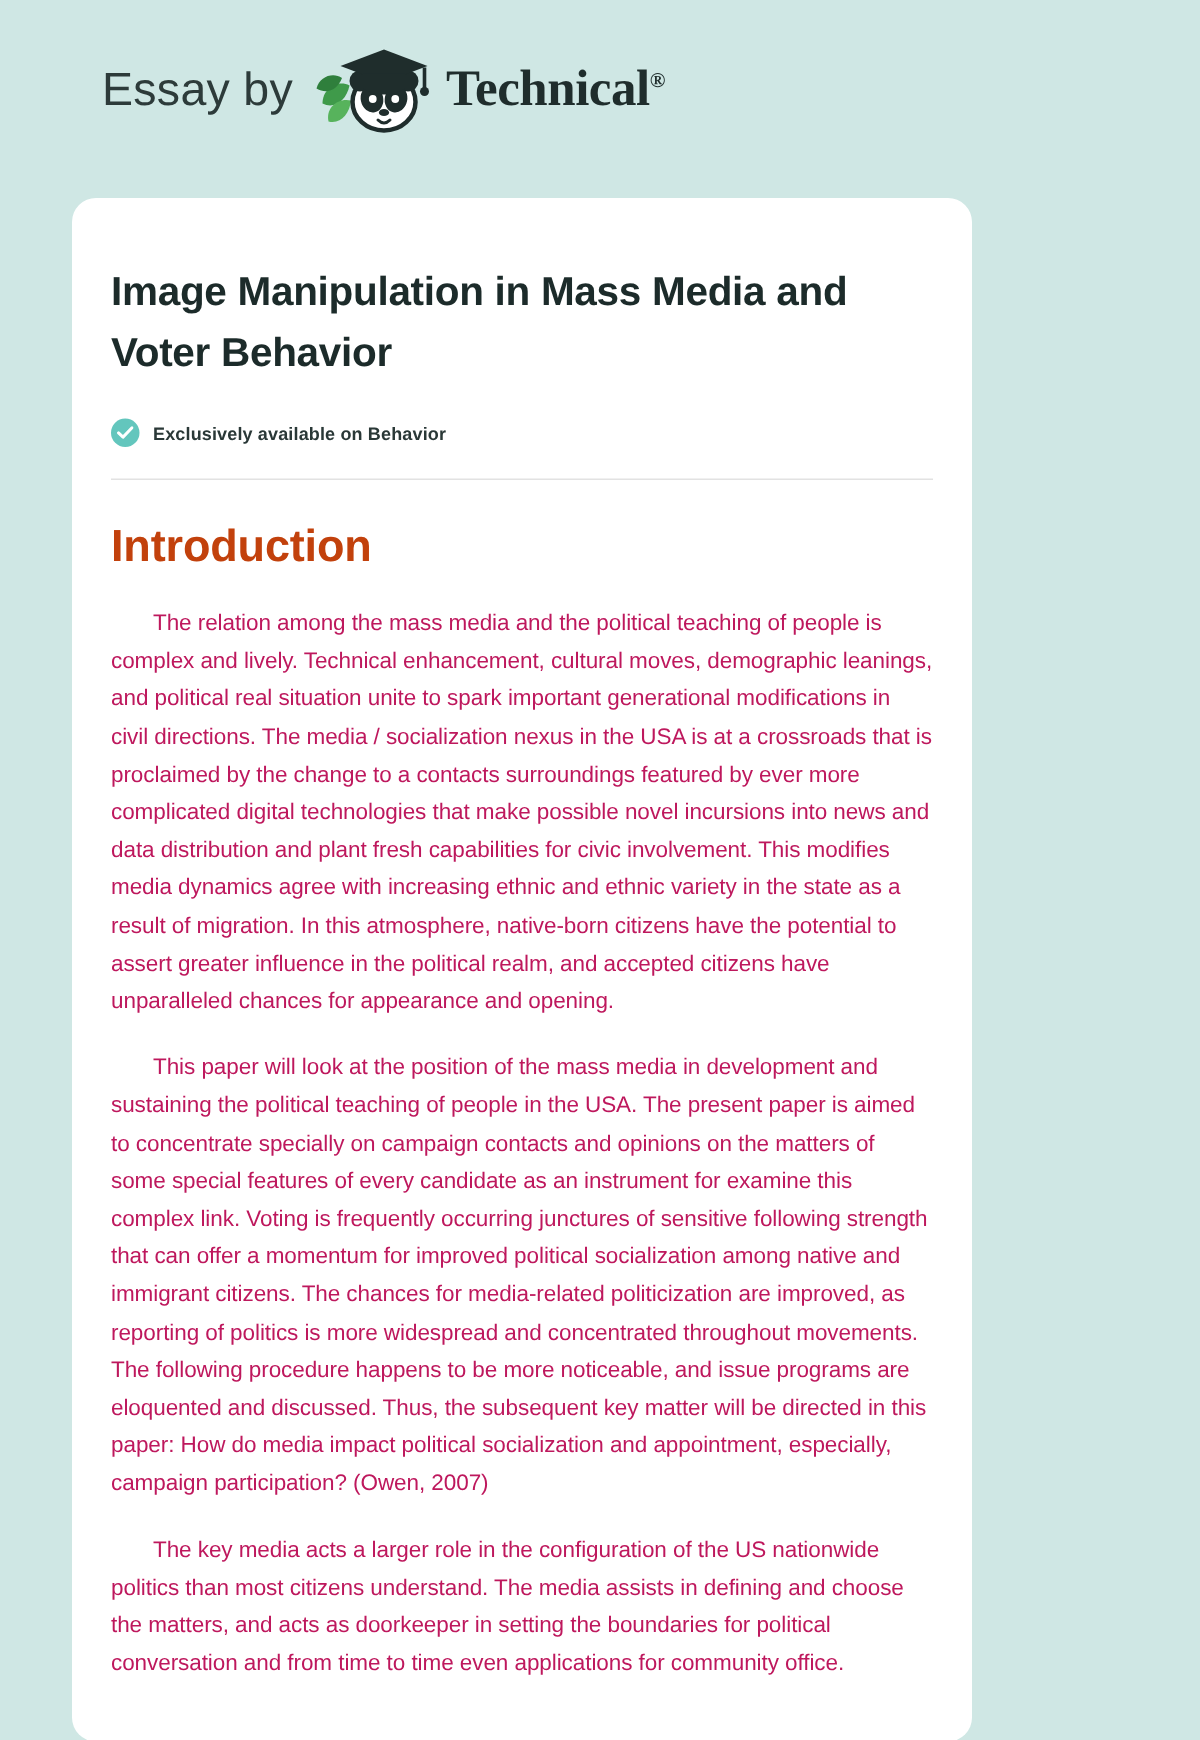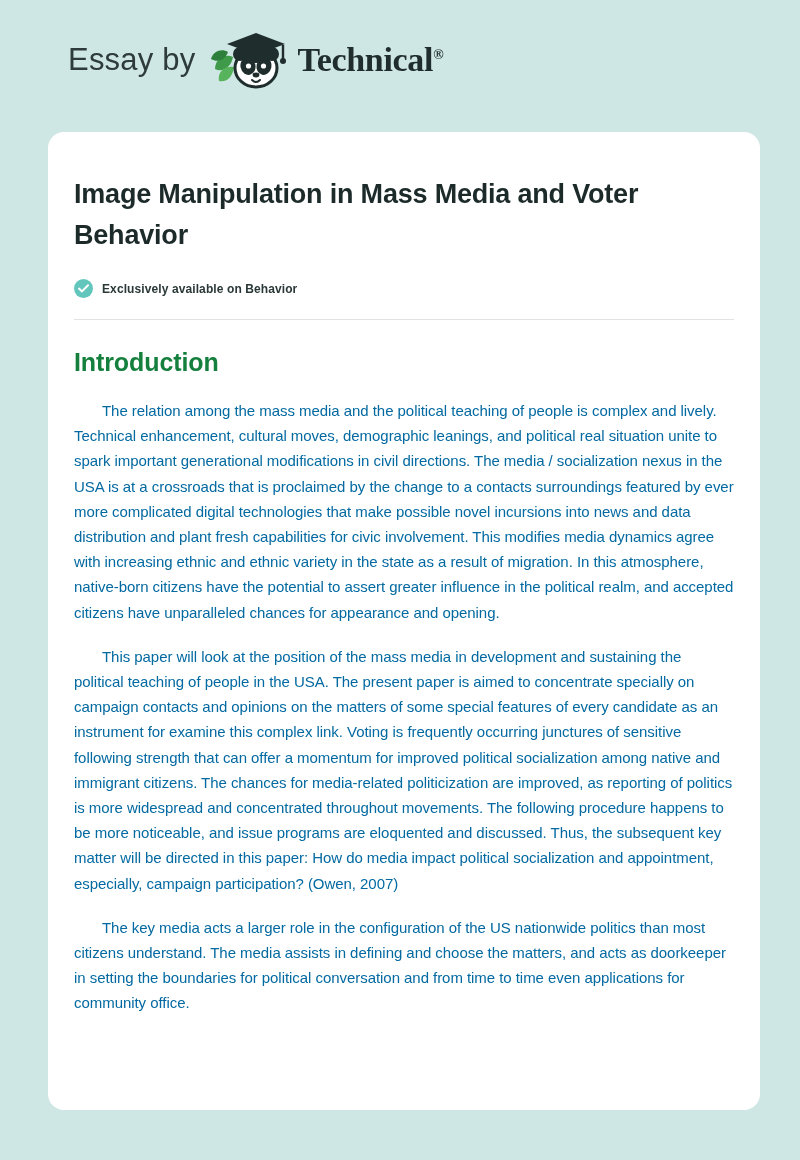--- a/index.html
+++ b/index.html
@@ -56,21 +56,21 @@
   .brand-reg {
     font-size: 14px;
     vertical-align: super;
     font-weight: bold;
   }
   
   .card {
     position: absolute;
     left: 48px;
     top: 132px;
-    width: 712px;
+    width: 600px;
     min-height: 978px;
     background: #ffffff;
     border-radius: 16px;
     box-sizing: border-box;
     padding: 42px 26px 40px 26px;
   }
   .doc-title {
     font-size: 27px;
     line-height: 41px;
     font-weight: bold;
@@ -101,30 +101,30 @@
     font-weight: bold;
     color: #2a3837;
     letter-spacing: 0.1px;
   }
   .divider {
     height: 1px;
     background: #e2e2e2;
     margin: 21px 0 0 0;
   }
   h2.section-heading {
-    font-size: 25px;
+    font-size: 30px;
     font-weight: bold;
-    color: #15803d;
+    color: #c2410c;
     margin: 28px 0 0 0;
     letter-spacing: -0.1px;
   }
   p.body-par {
     font-size: 15px;
     line-height: 25.2px;
-    color: #0369a1;
+    color: #be185d;
     margin: 19px 0 0 0;
     text-indent: 28px;
     letter-spacing: -0.05px;
   }
   p.body-par:first-of-type { margin-top: 21px; }
 </style>
 </head>
 <body>
 
 <div class="page">

